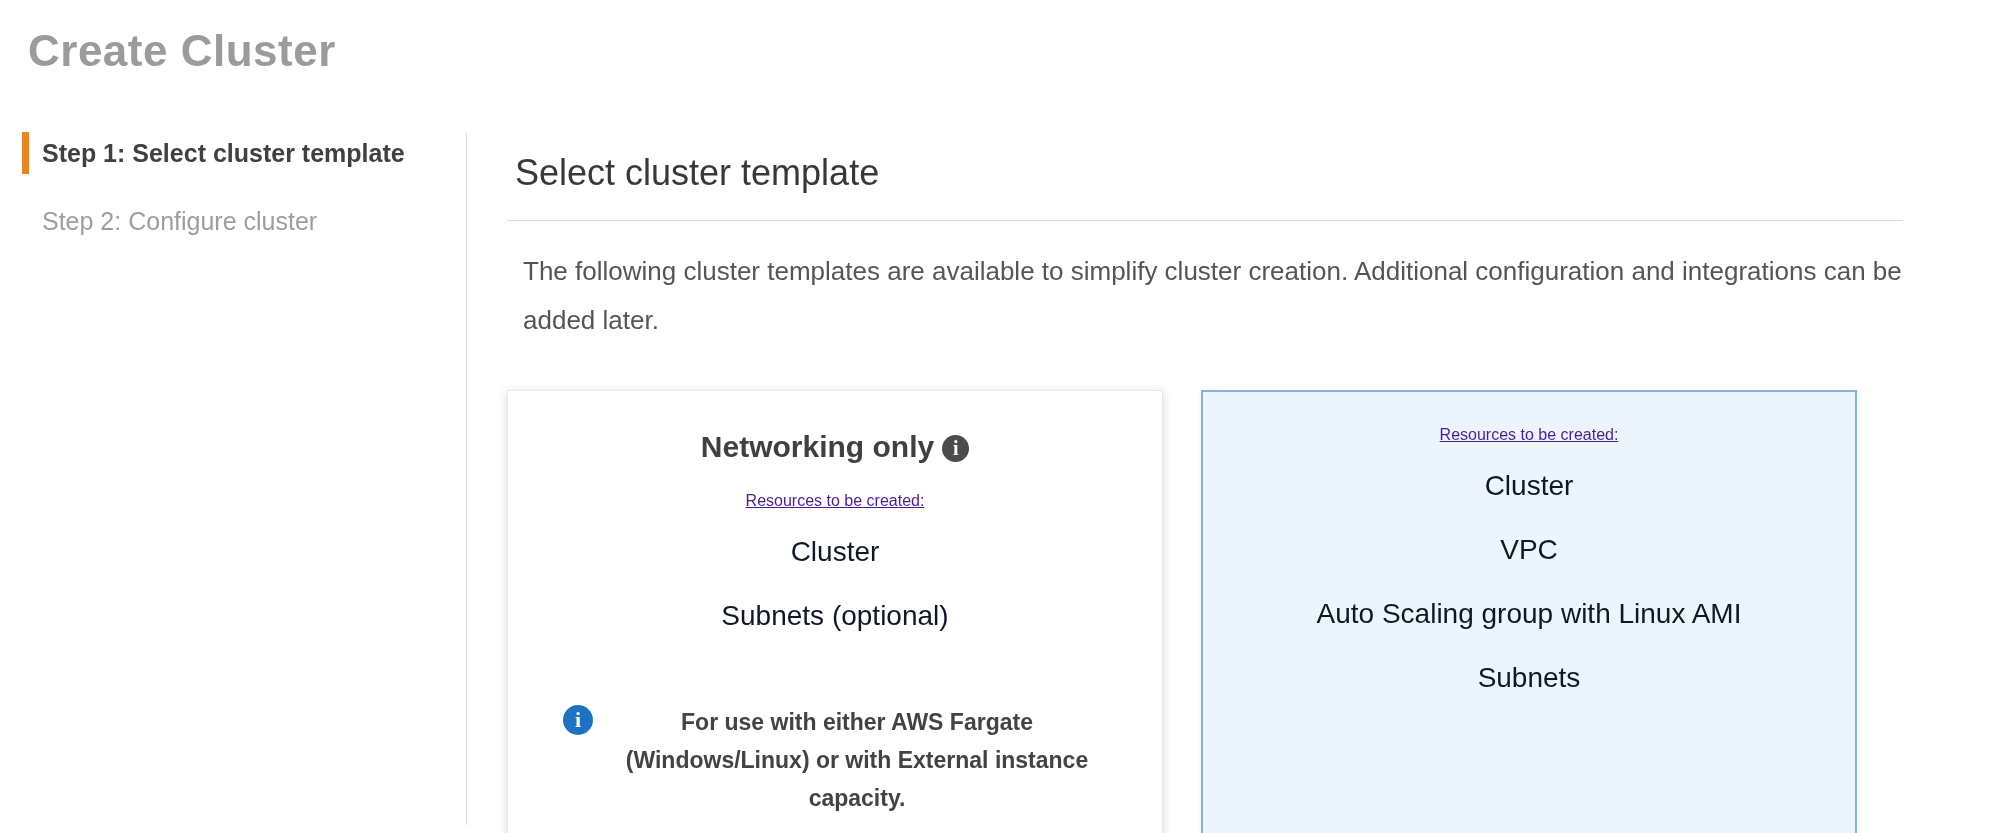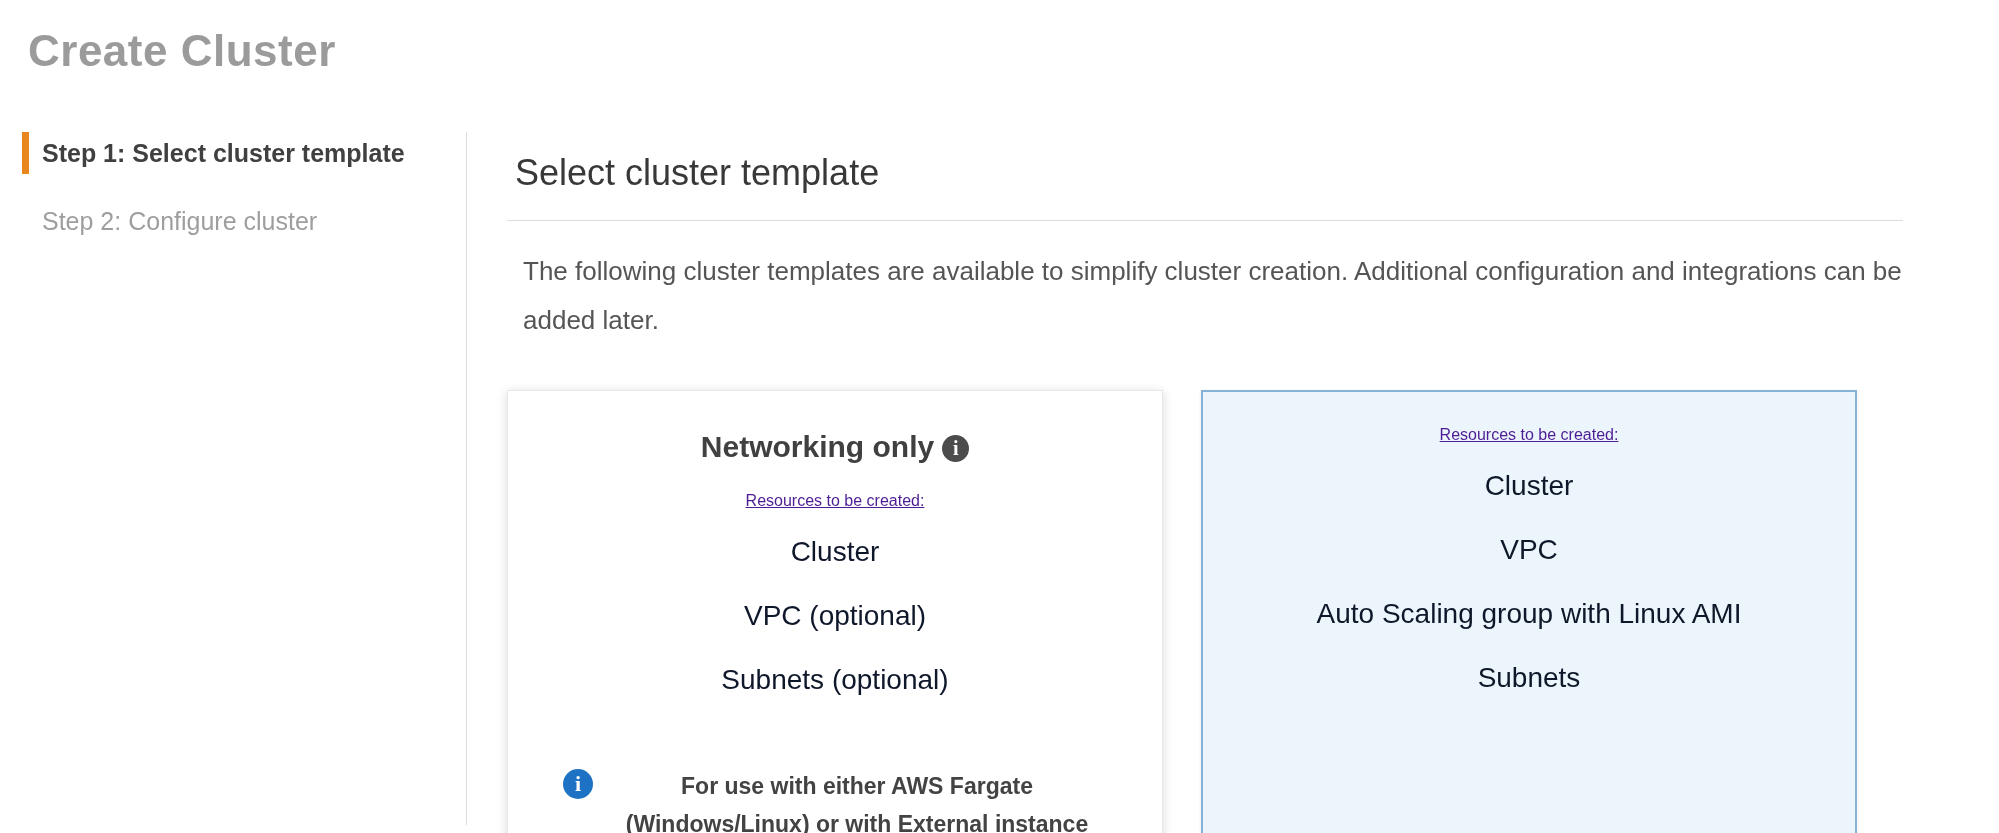--- a/index.html
+++ b/index.html
@@ -189,21 +189,20 @@
       <p class="section-description">The following cluster templates are available to simplify cluster creation. Additional configuration and integrations can be added later.</p>
 
       <div class="cards">
 
         <div class="card">
           <div class="card-title">
             <span class="title-text">Networking only</span><span class="info-icon-dark">i</span>
           </div>
           <div class="res-label">Resources to be created:</div>
           <div class="res-item">Cluster</div>
-          <div class="res-item">VPC (optional)</div>
           <div class="res-item">Subnets (optional)</div>
           <div class="note">
             <span class="info-icon-blue">i</span>
             <span class="note-text">For use with either AWS Fargate (Windows/Linux) or with External instance capacity.</span>
           </div>
         </div>
 
         <div class="card selected">
           <div class="res-label">Resources to be created:</div>
           <div class="res-item">Cluster</div>

